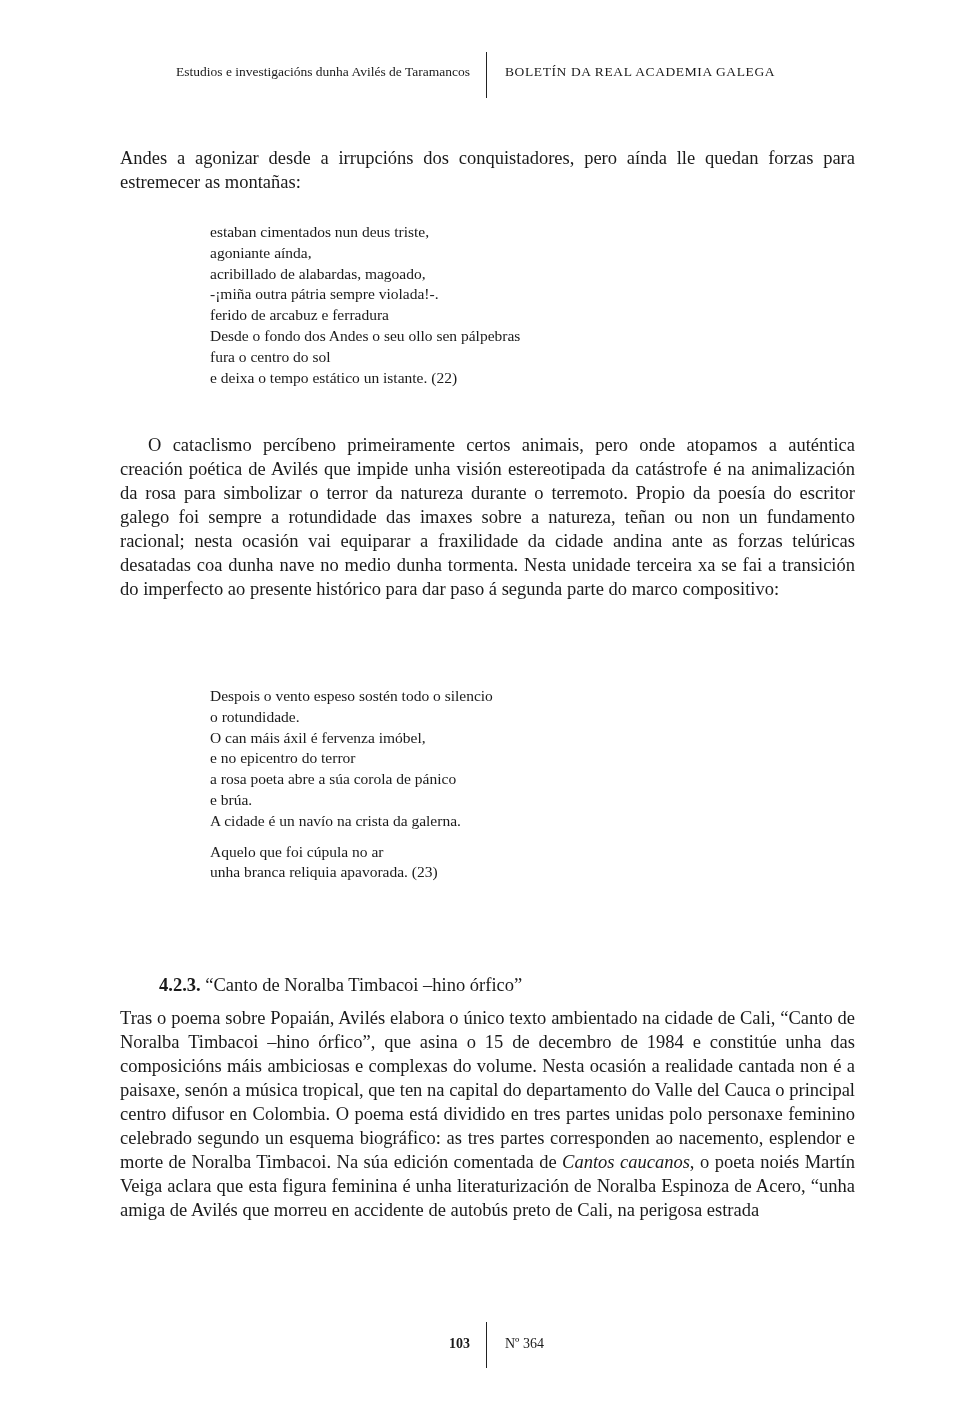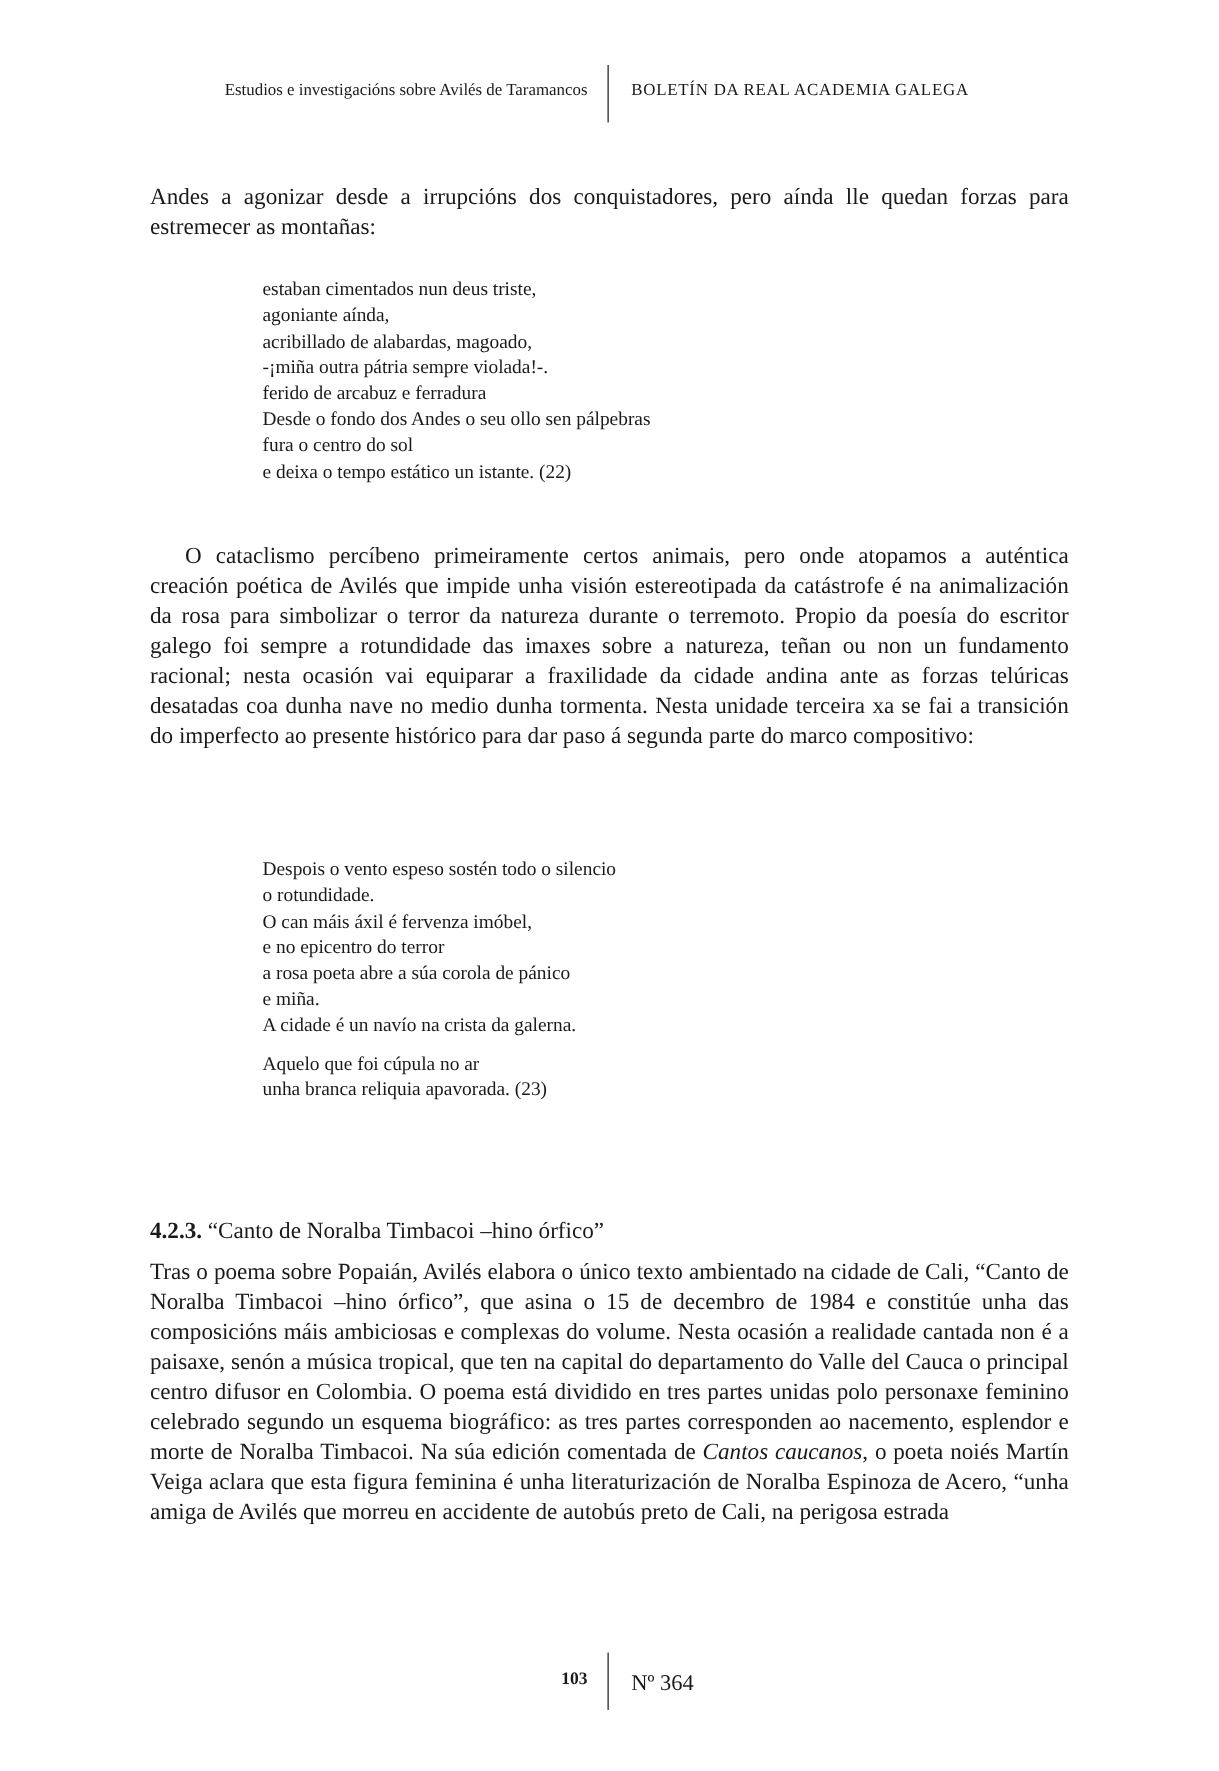--- a/index.html
+++ b/index.html
@@ -7,31 +7,31 @@
          font-family: "Liberation Serif", "DejaVu Serif", serif; color: #1a1a1a; }
   .hdr-left { position: absolute; right: 505px; top: 64px; font-size: 13.5px; white-space: nowrap; }
   .hdr-rule { position: absolute; left: 486px; top: 52px; width: 1.4px; height: 46px; background: #222; }
   .hdr-right { position: absolute; left: 505px; top: 64px; font-size: 13.5px; letter-spacing: 0.6px; white-space: nowrap; }
   .body-text { position: absolute; left: 120px; width: 735px; font-size: 18.5px; line-height: 24px; text-align: justify; font-family: Liberation Serif, serif; }
   .body-text p { margin: 0; }
   .indent { text-indent: 28px; }
   .verse { position: absolute; left: 210px; font-size: 15.5px; line-height: 20.8px; white-space: nowrap; }
   .verse .stanza-gap { height: 10px; }
   .section-title { position: absolute; left: 120px; top: 975px; font-size: 18.5px; font-weight: normal; margin: 0; }
-  .section-title .num { font-weight: bold; }
+  .section-title .num { font-weight: bold; margin-left: 39px; }
   .ftr-page { position: absolute; right: 505px; top: 1336px; font-size: 14px; font-weight: bold; }
   .ftr-rule { position: absolute; left: 486px; top: 1322px; width: 1.4px; height: 46px; background: #222; }
-  .ftr-issue { position: absolute; left: 505px; top: 1336px; font-size: 18px; }
+  .ftr-issue { position: absolute; left: 505px; top: 1336px; font-size: 14px; }
   em { font-style: italic; }
 </style>
 </head>
 <body>
 
 <div>
-  <div class="hdr-left">Estudios e investigacións sobre Avilés de Taramancos</div>
+  <div class="hdr-left">Estudios e investigacións dunha Avilés de Taramancos</div>
   <div class="hdr-rule"></div>
   <div class="hdr-right">BOLETÍN DA REAL ACADEMIA GALEGA</div>
 </div>
 
 <div class="body-text" style="top:146px;">
   <p>Andes a agonizar desde a irrupcións dos conquistadores, pero aínda lle quedan forzas para estremecer as montañas:</p>
 </div>
 
 <div class="verse" style="top:222px;">
   <div>estaban cimentados nun deus triste,</div>
@@ -47,21 +47,21 @@
 <div class="body-text" style="top:433px;">
   <p class="indent">O cataclismo percíbeno primeiramente certos animais, pero onde atopamos a autén­tica creación poética de Avilés que impide unha visión estereotipada da catástrofe é na animalización da rosa para simbolizar o terror da natureza durante o terremoto. Propio da poesía do escritor galego foi sempre a rotundidade das imaxes sobre a natureza, teñan ou non un fundamento racional; nesta ocasión vai equiparar a fraxilidade da cidade andina ante as forzas telúricas desatadas coa dunha nave no medio dunha tormenta. Nesta unidade terceira xa se fai a transición do imperfecto ao presente histórico para dar paso á segunda parte do marco compositivo:</p>
 </div>
 
 <div class="verse" style="top:686px;">
   <div>Despois o vento espeso sostén todo o silencio</div>
   <div>o rotundidade.</div>
   <div>O can máis áxil é fervenza imóbel,</div>
   <div>e no epicentro do terror</div>
   <div>a rosa poeta abre a súa corola de pánico</div>
-  <div>e miña.</div>
+  <div>e brúa.</div>
   <div>A cidade é un navío na crista da galerna.</div>
   <div class="stanza-gap"></div>
   <div>Aquelo que foi cúpula no ar</div>
   <div>unha branca reliquia apavorada. (23)</div>
 </div>
 
 <h3 class="section-title"><span class="num">4.2.3.</span><span> “Canto de Noralba Timbacoi –hino órfico”</span></h3>
 
 <div class="body-text" style="top:1006px;">
   <p><span>Tras o poema sobre Popaián, Avilés elabora o único texto ambientado na cidade de Cali, “Canto de Noralba Timbacoi –hino órfico”, que asina o 15 de decembro de 1984 e cons­titúe unha das composicións máis ambiciosas e complexas do volume. Nesta ocasión a realidade cantada non é a paisaxe, senón a música tropical, que ten na capital do depar­tamento do Valle del Cauca o principal centro difusor en Colombia. O poema está divi­dido en tres partes unidas polo personaxe feminino celebrado segundo un esquema bio­gráfico: as tres partes corresponden ao nacemento, esplendor e morte de Noralba Tim­bacoi. Na súa edición comentada de </span><em>Cantos caucanos</em><span>, o poeta noiés Martín Veiga acla­ra que esta figura feminina é unha literaturización de Noralba Espinoza de Acero, “unha amiga de Avilés que morreu en accidente de autobús preto de Cali, na perigosa estrada</span></p>

